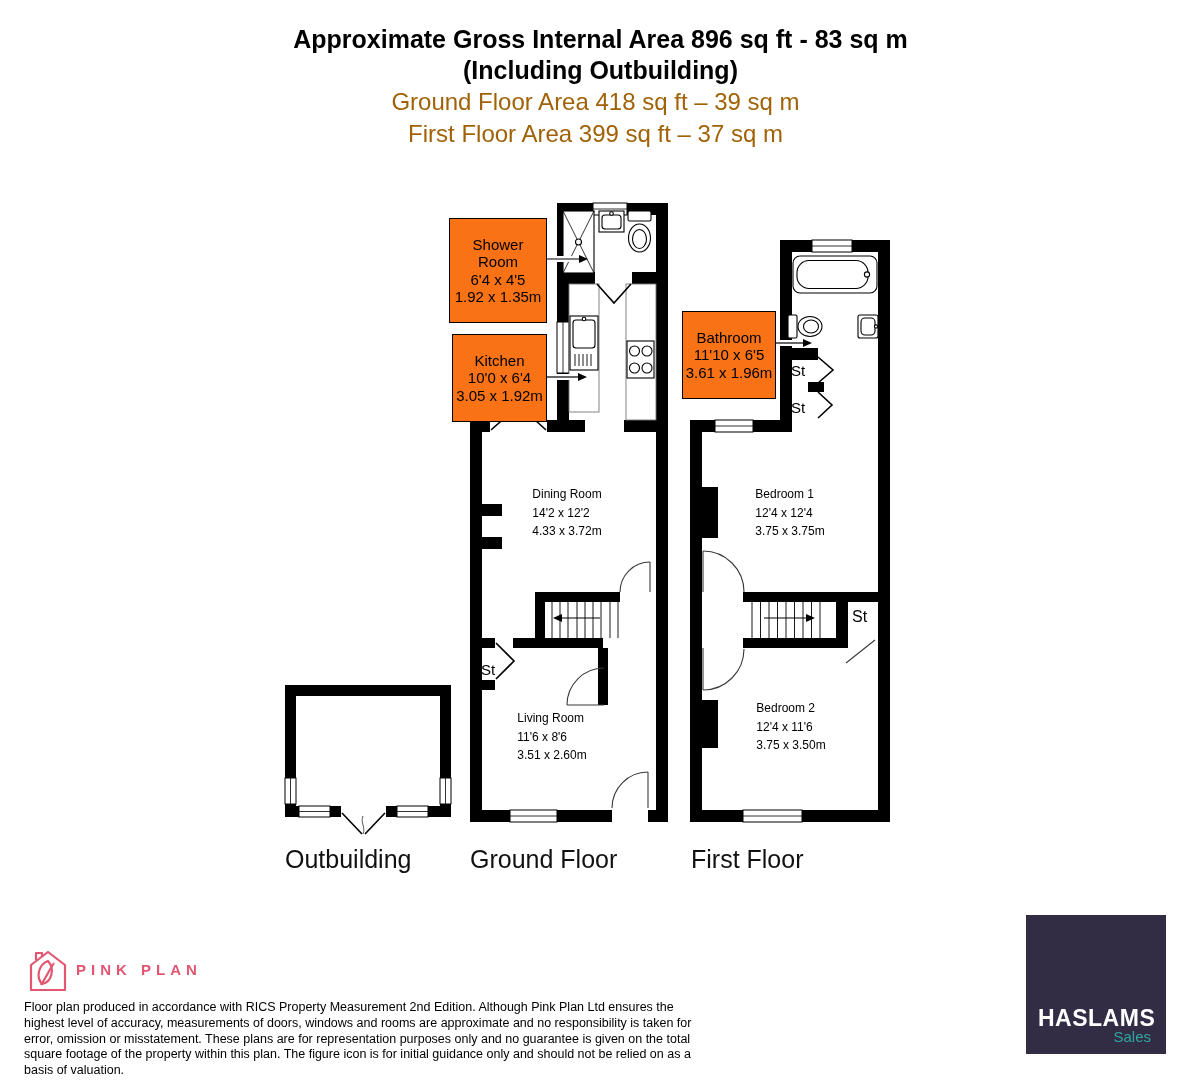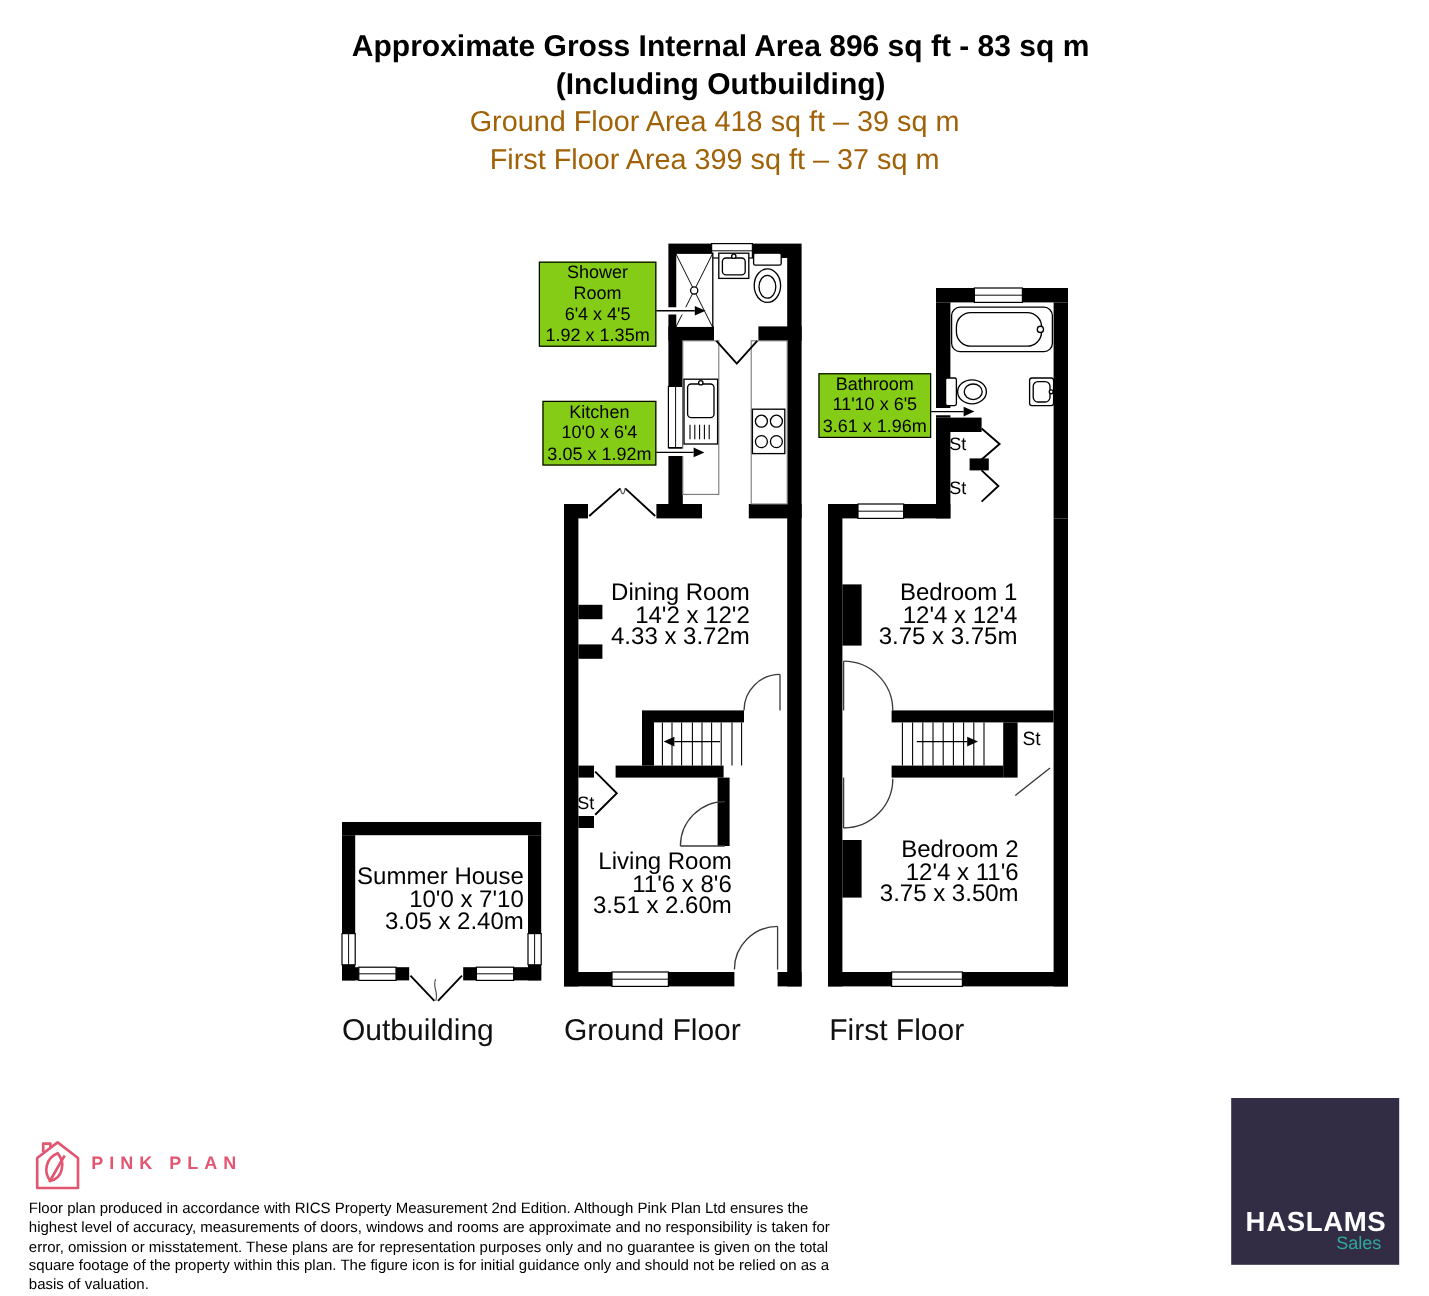--- a/index.html
+++ b/index.html
@@ -11,23 +11,23 @@
   svg.plan{position:absolute;left:0;top:0;}
   .wr{fill:#fff;stroke:#000;stroke-width:1;}
   .wl{stroke:#000;stroke-width:0.8;}
   .arc{fill:none;stroke:#3a3a3a;stroke-width:1.1;}
   .chev{fill:none;stroke:#000;stroke-width:1.6;}
   .fx{fill:#fff;stroke:#000;stroke-width:1.1;}
   .cnt{fill:#fff;stroke:#777;stroke-width:0.9;}
   .tread{stroke:#000;stroke-width:0.9;}
   .leader{stroke:#000;stroke-width:1.2;}
   .leadcase{stroke:#fff;stroke-width:6;}
-  .box-label{position:absolute;border:1.3px solid #000;background:#84cc16;text-align:center;
-             font-size:15px;line-height:17.3px;padding:0 2px;}
-  .room-label{position:absolute;text-align:right;font-size:20px;line-height:18.5px;
+  .box-label{position:absolute;border:1.3px solid #000;background:#f97316;text-align:center;
+             font-size:15px;line-height:17.3px;padding:17px 2px;}
+  .room-label{position:absolute;text-align:left;font-size:12px;line-height:18.5px;
               transform:translateX(-50%);white-space:nowrap;}
   .st-label{position:absolute;font-size:15px;}
   .floor-caption{position:absolute;font-size:25px;font-weight:400;color:#111;white-space:nowrap;}
   .brand-text{position:absolute;left:76px;top:961px;font-size:15px;letter-spacing:5px;
               font-weight:700;color:var(--pink,#e35672);}
   .brand-icon{position:absolute;left:28px;top:949px;}
   .disclaimer{position:absolute;left:24px;top:1000px;width:672px;font-size:12.5px;
               line-height:15.8px;color:#000;}
   .haslams{position:absolute;left:1026px;top:915px;width:140px;height:139px;
            background:var(--navy,#322d45);}
@@ -299,25 +299,20 @@
   <div class="room-label" style="left:552px;top:709px;">
     <div>Living Room</div>
     <div>11'6 x 8'6</div>
     <div>3.51 x 2.60m</div>
   </div>
   <div class="room-label" style="left:791px;top:699px;">
     <div>Bedroom 2</div>
     <div>12'4 x 11'6</div>
     <div>3.75 x 3.50m</div>
   </div>
-  <div class="room-label" style="left:367px;top:722px;">
-    <div>Summer House</div>
-    <div>10'0 x 7'10</div>
-    <div>3.05 x 2.40m</div>
-  </div>
 
   <div class="st-label" style="left:481px;top:661px;">St</div>
   <div class="st-label" style="left:791px;top:362px;">St</div>
   <div class="st-label" style="left:791px;top:399px;">St</div>
   <div class="st-label" style="left:852px;top:608px;font-size:16px;">St</div>
 
   <div class="floor-caption" style="left:285px;top:845px;">Outbuilding</div>
   <div class="floor-caption" style="left:470px;top:845px;">Ground Floor</div>
   <div class="floor-caption" style="left:691px;top:845px;">First Floor</div>
 

